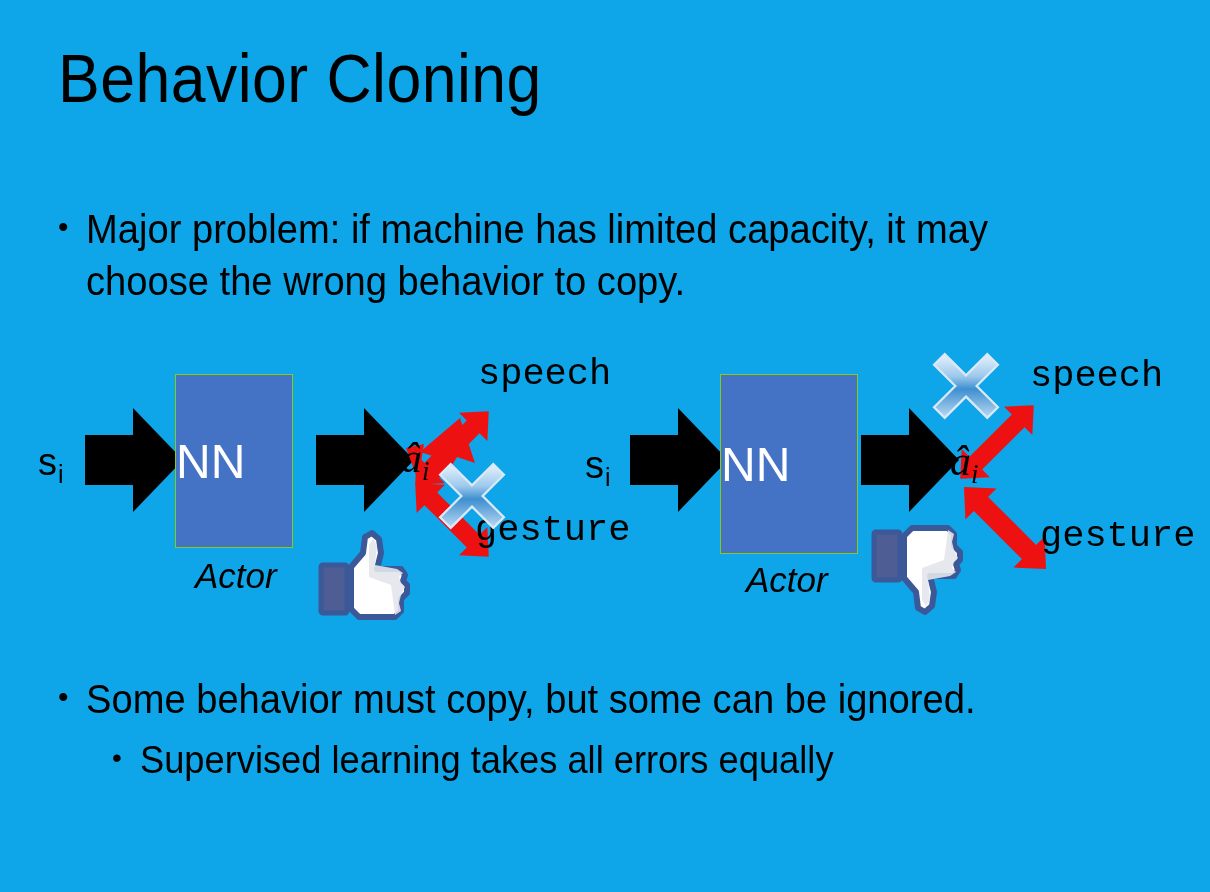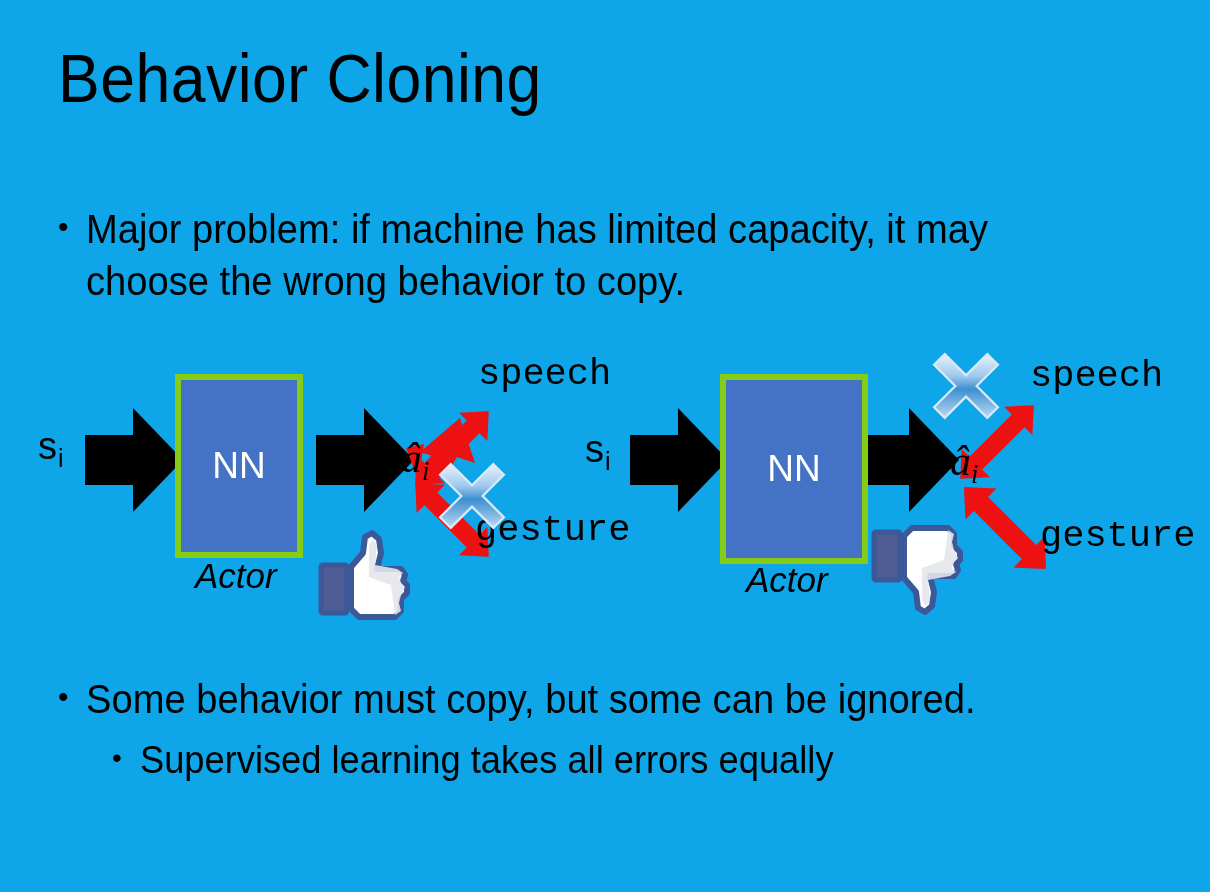--- a/index.html
+++ b/index.html
@@ -81,37 +81,37 @@
     height: 300px;
   }
   #diagram-left  { left: 20px;  }
   #diagram-right { left: 565px; }
 
   .state-label {
     position: absolute;
     font-family: "Liberation Sans", sans-serif;
     font-size: 38px;
     line-height: 1;
+    margin-top: 16px;
   }
   .state-label .sub {
     font-size: 25px;
     vertical-align: -0.32em;
     margin-left: 1px;
   }
 
   .nn-box {
     position: absolute;
     background: #4472C4;
-    border: 6px solid #84cc16;
+    border: 1px solid #84cc16;
     display: flex;
     align-items: center;
-    justify-content: center;
     color: #ffffff;
     font-family: "Liberation Sans", sans-serif;
-    font-size: 37px;
+    font-size: 48px;
   }
 
   .actor-label {
     position: absolute;
     font-family: "Liberation Sans", sans-serif;
     font-size: 35px;
     line-height: 1;
     white-space: nowrap;
     font-style: italic;
   }

